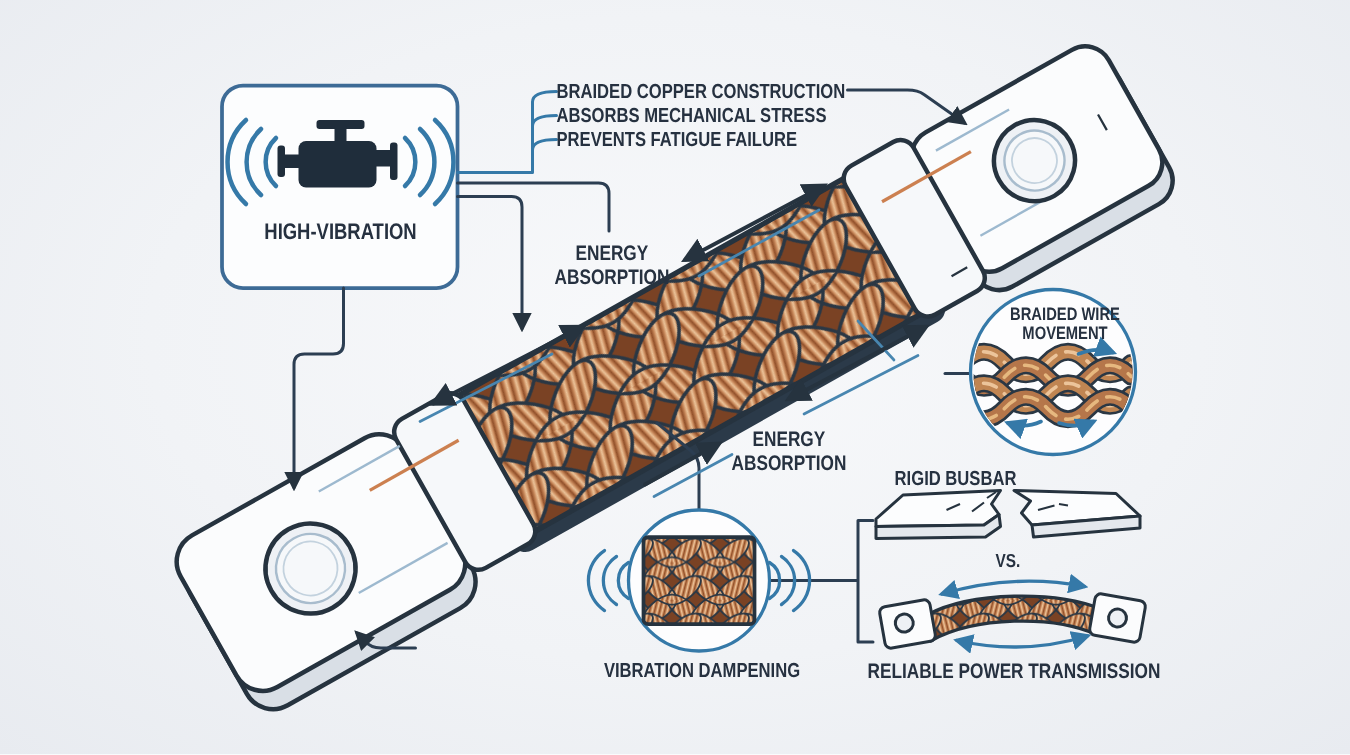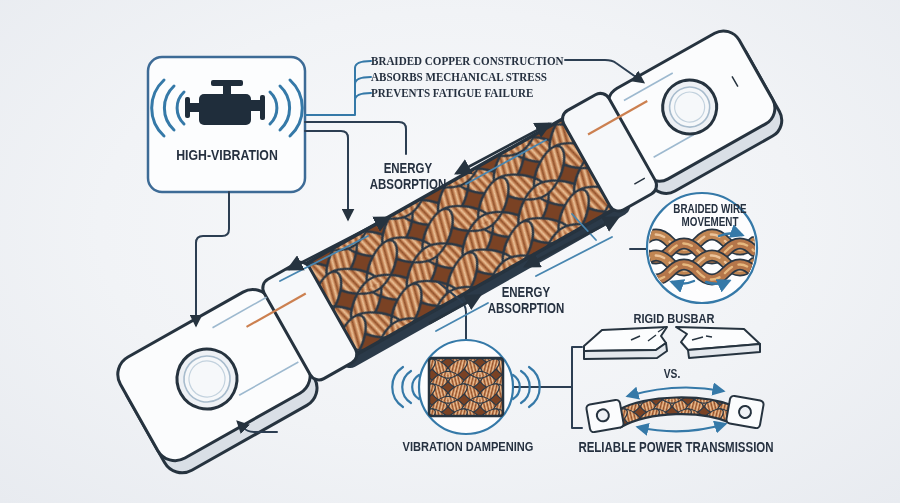--- a/index.html
+++ b/index.html
@@ -226,21 +226,21 @@
       <rect x="728" y="398" width="34" height="28" rx="4" fill="#fbfcfd" stroke="#26333f" stroke-width="2"></rect>
       <circle cx="745" cy="412" r="6" fill="#eef1f5" stroke="#26333f" stroke-width="2"></circle>
     </g>
     <g fill="none" stroke="#3579a8" stroke-width="2.2" stroke-linecap="round">
       <path d="M628,396 Q676,382 723,391" marker-start="url(#ab)" marker-end="url(#ab)"></path>
       <path d="M638,427 Q682,437 725,424" marker-start="url(#ab)" marker-end="url(#ab)"></path>
     </g>
   </g>
 </svg>
 
-<div class="lbl" style="left:371px;top:53px;font-size:13.5px;line-height:16px;font-family:Liberation Serif, serif;">
+<div class="lbl" style="left:371px;top:53px;font-size:13.5px;line-height:16px;">
   <div><span class="condL">BRAIDED COPPER CONSTRUCTION</span></div>
   <div><span class="condL">ABSORBS MECHANICAL STRESS</span></div>
   <div><span class="condL">PREVENTS FATIGUE FAILURE</span></div>
 </div>
 
 <div class="lbl ctr" style="left:227px;top:147px;font-size:15px;line-height:16.5px;text-align:center;">
   <div><span class="cond">HIGH-VIBRATION</span></div>
 </div>
 
 <div class="lbl ctr" style="left:408px;top:161px;font-size:14px;line-height:15.5px;text-align:center;">
@@ -256,21 +256,21 @@
 <div class="lbl ctr" style="left:468px;top:439px;font-size:13.5px;">
   <span class="cond">VIBRATION DAMPENING</span>
 </div>
 
 <div class="lbl ctr" style="left:710px;top:203px;font-size:12px;line-height:13px;text-align:center;">
   <div><span class="cond">BRAIDED WIRE</span></div>
   <div><span class="cond">MOVEMENT</span></div>
 </div>
 
 
-<div class="lbl ctr" style="left:674px;top:311px;font-size:13.5px;">
+<div class="lbl ctr" style="left:637px;top:311px;font-size:13.5px;">
   <span class="cond">RIGID BUSBAR</span>
 </div>
 
 <div class="lbl ctr" style="left:672px;top:367px;font-size:12.5px;">
   <span class="cond">VS.</span>
 </div>
 
 <div class="lbl ctr" style="left:676px;top:439px;font-size:14px;">
   <span class="cond">RELIABLE POWER TRANSMISSION</span>
 </div>

